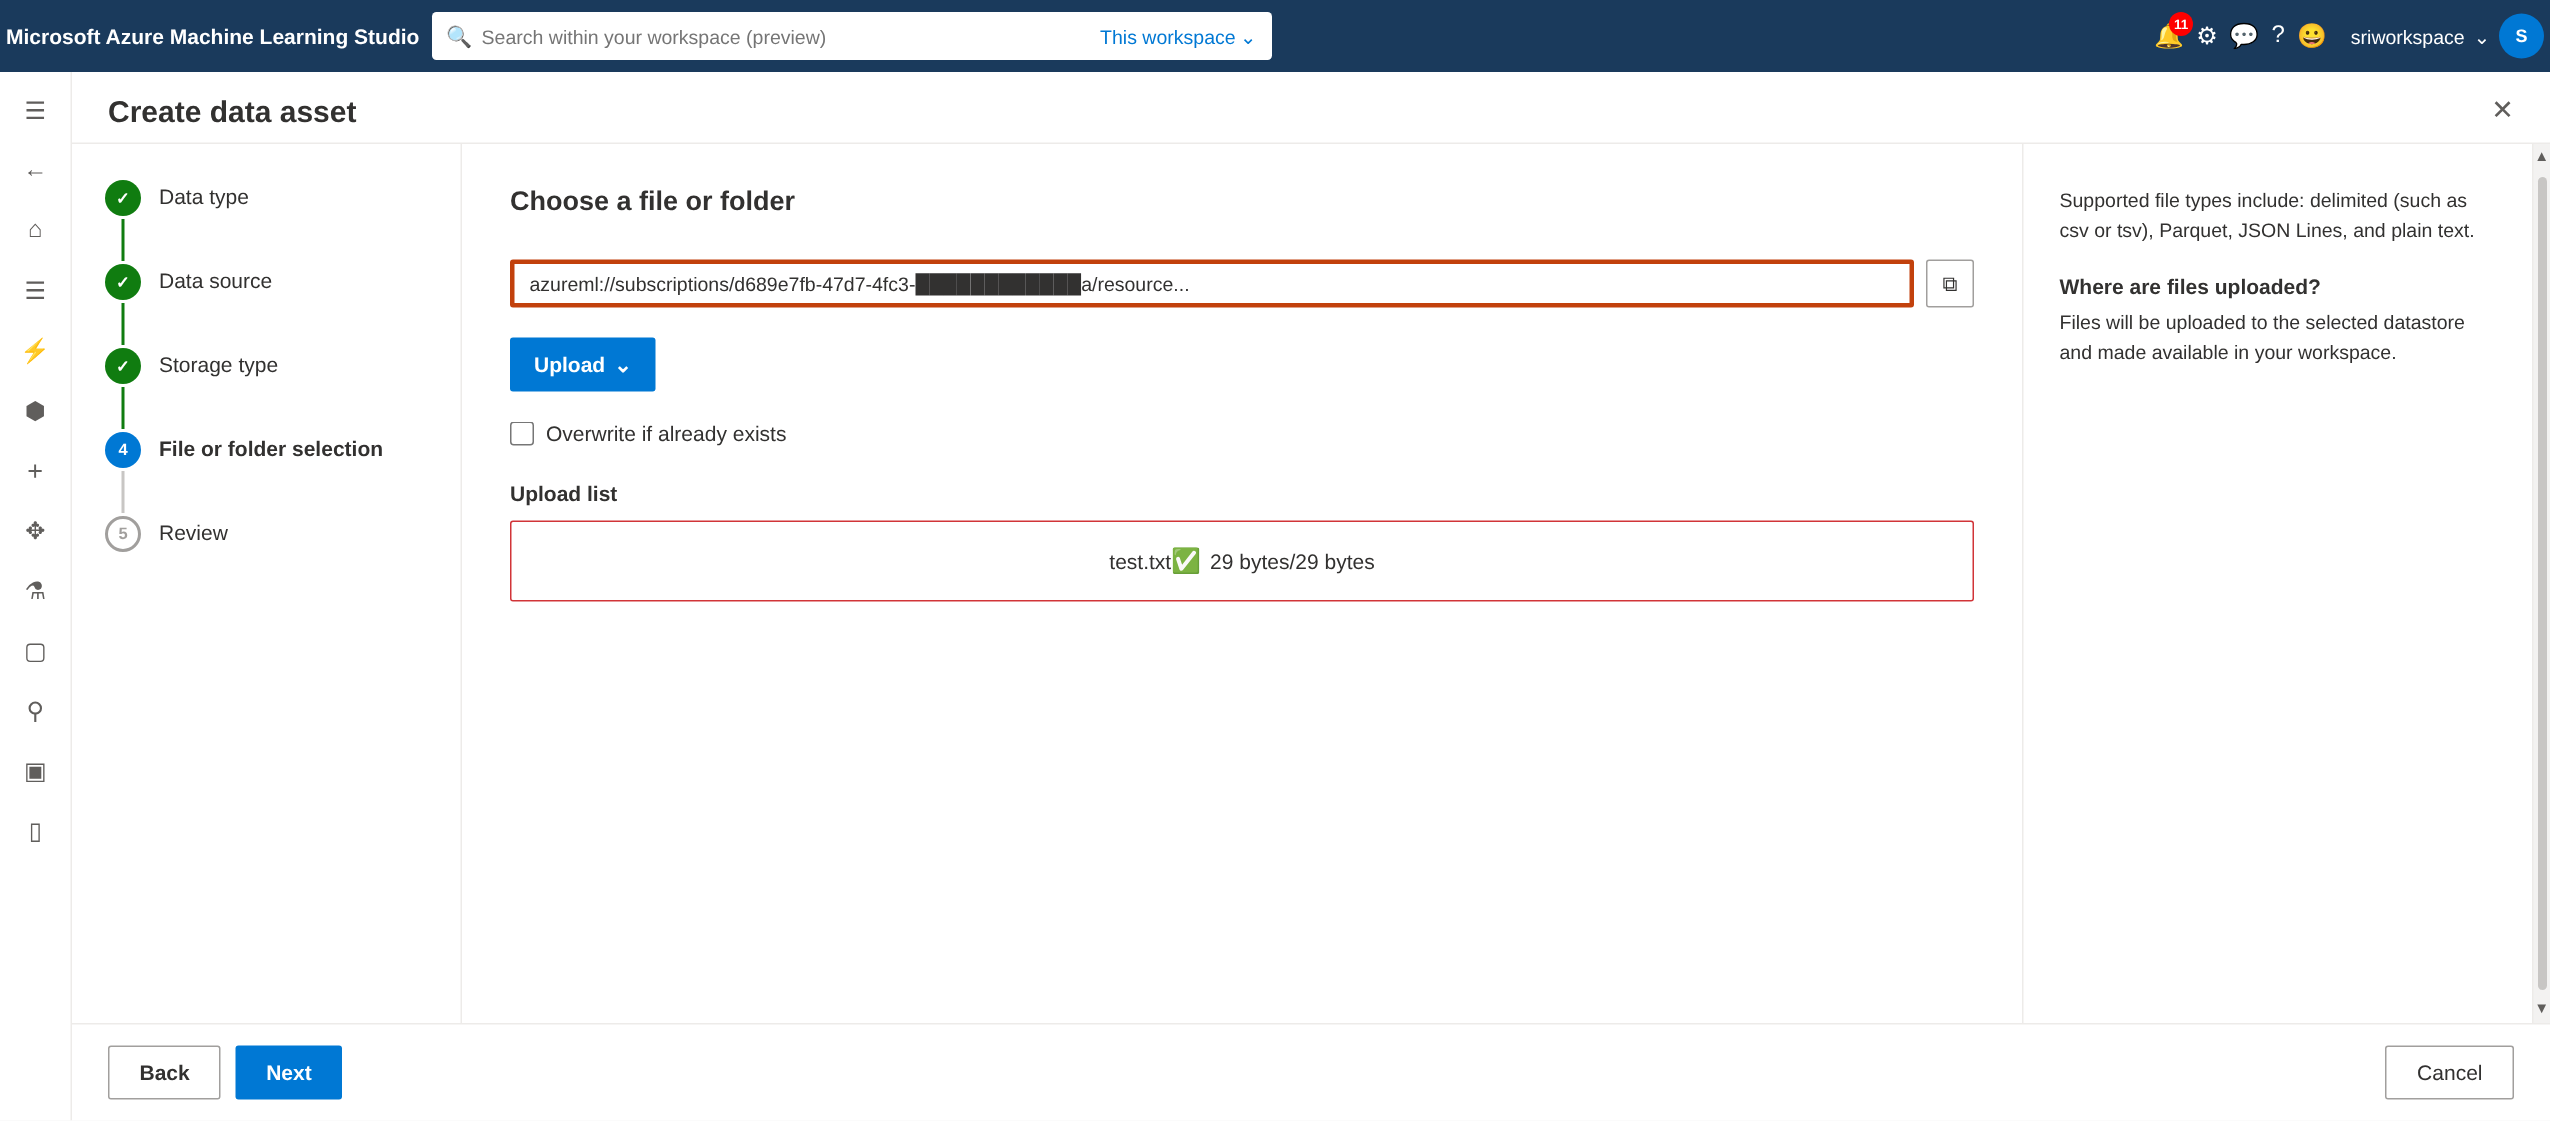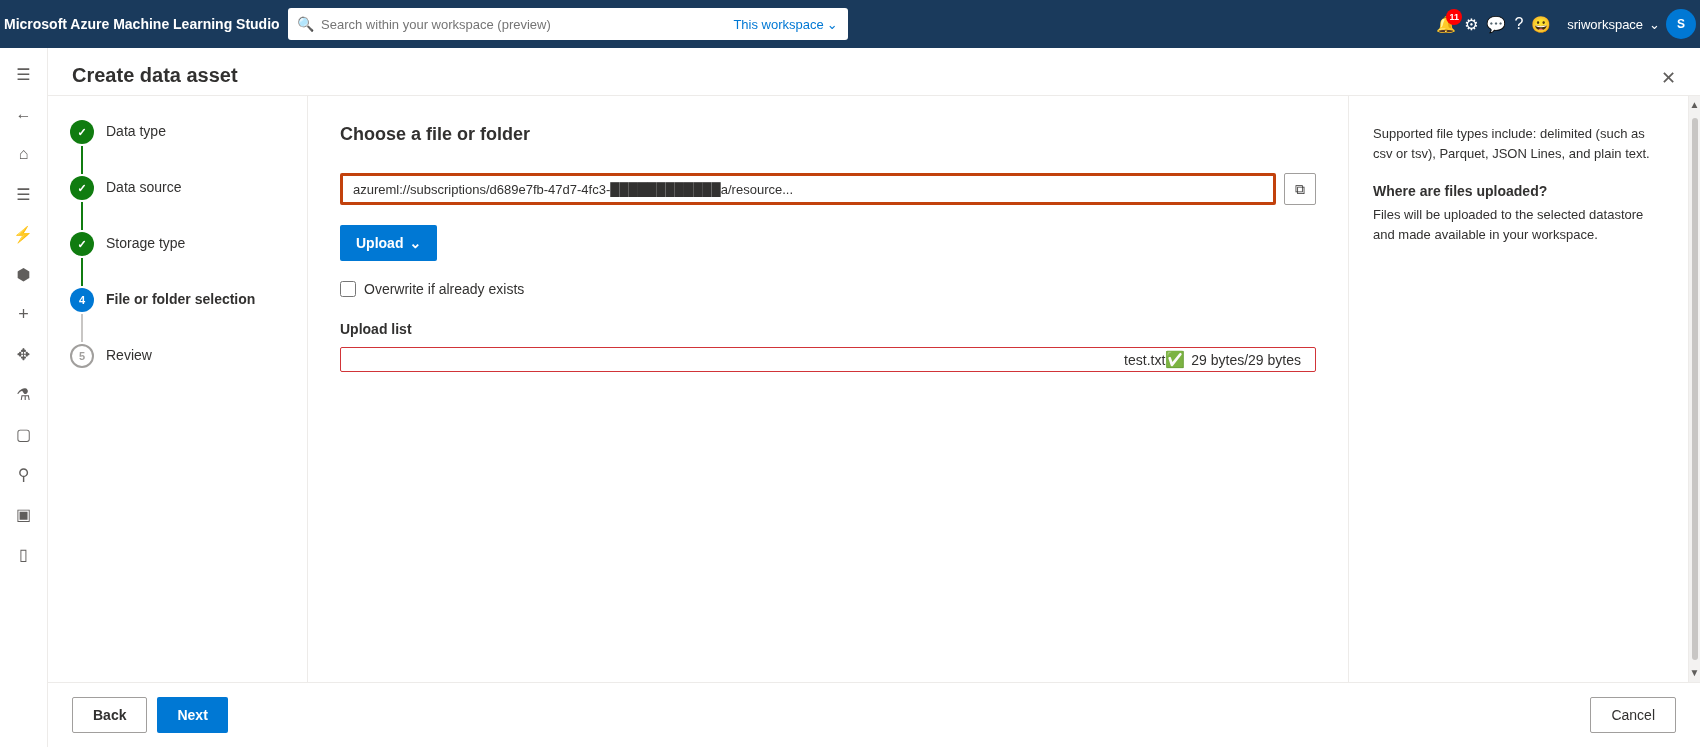--- a/index.html
+++ b/index.html
@@ -130,21 +130,21 @@
     .panel-container {
       flex: 1;
       background: white;
       display: flex;
       flex-direction: column;
     }
 
     
     .panel-header {
       display: flex;
-      align-items: flex-end;
+      align-items: flex-start;
       justify-content: space-between;
       padding: 16px 24px 8px 24px;
       border-bottom: 1px solid #edebe9;
     }
     .panel-title {
       font-size: 20px;
       font-weight: 600;
       color: #323130;
     }
     .close-btn {
@@ -318,24 +318,24 @@
     }
     .upload-list-label {
       font-size: 14px;
       font-weight: 600;
       color: #323130;
       margin-bottom: 10px;
     }
     .upload-list-item {
       display: flex;
       align-items: center;
-      justify-content: flex-end;
+      justify-content: center;
       border: 1.5px solid #d13438;
       border-radius: 2px;
-      padding: 2px 14px;
+      padding: 16px 14px;
       background: white;
     }
     .upload-filename {
       font-size: 14px;
       color: #323130;
     }
     .upload-status {
       display: flex;
       align-items: center;
       gap: 6px;

